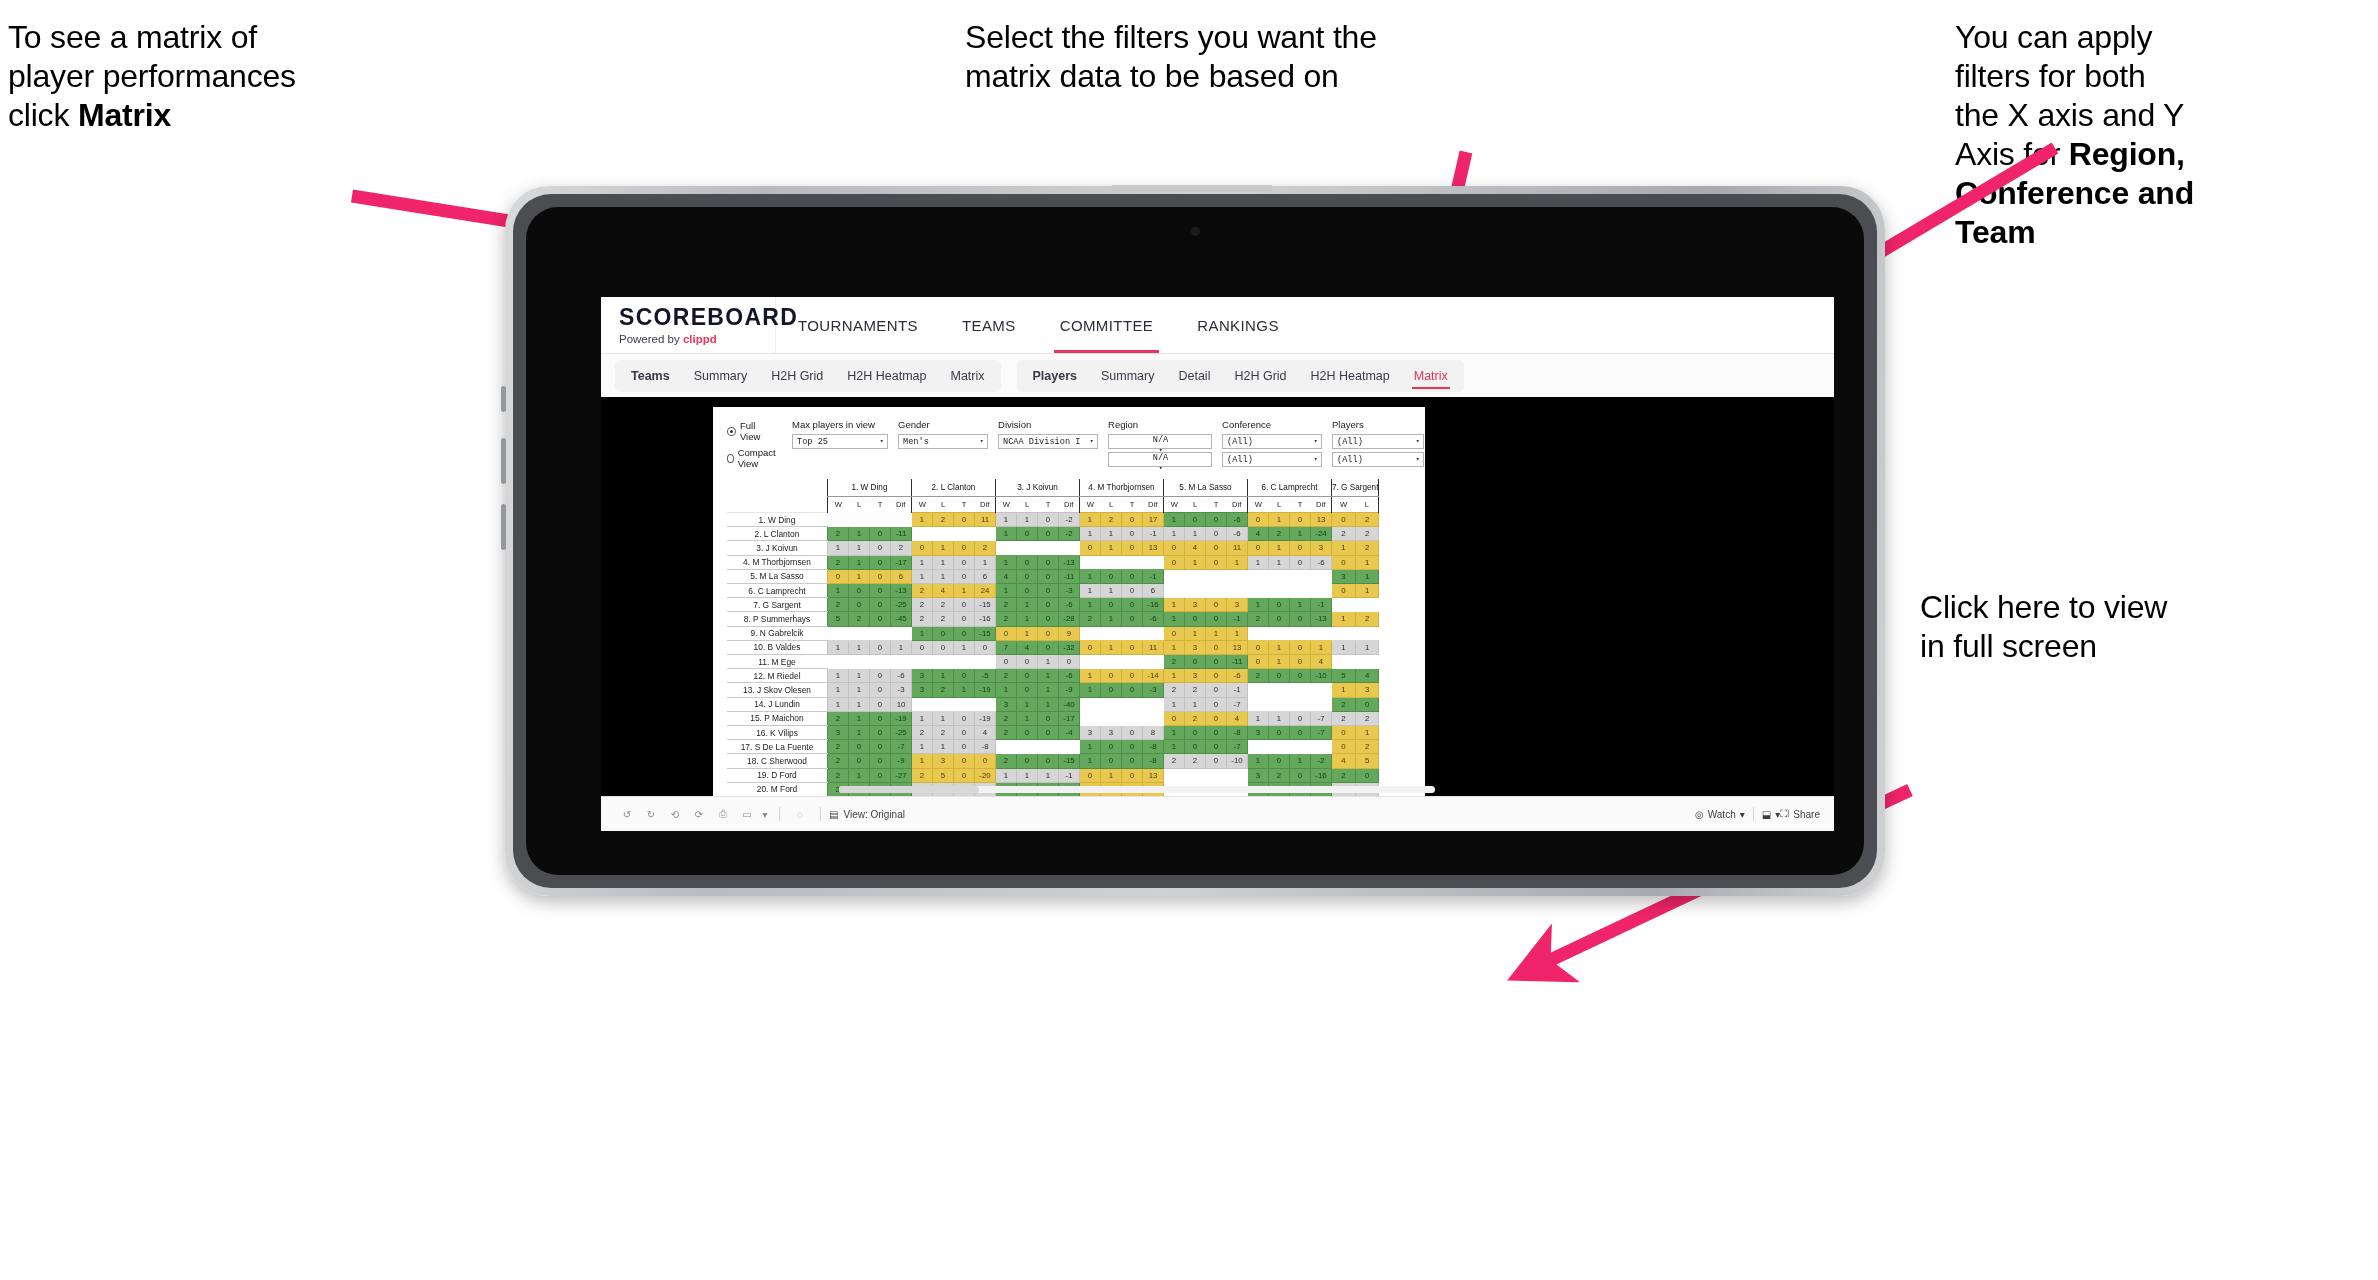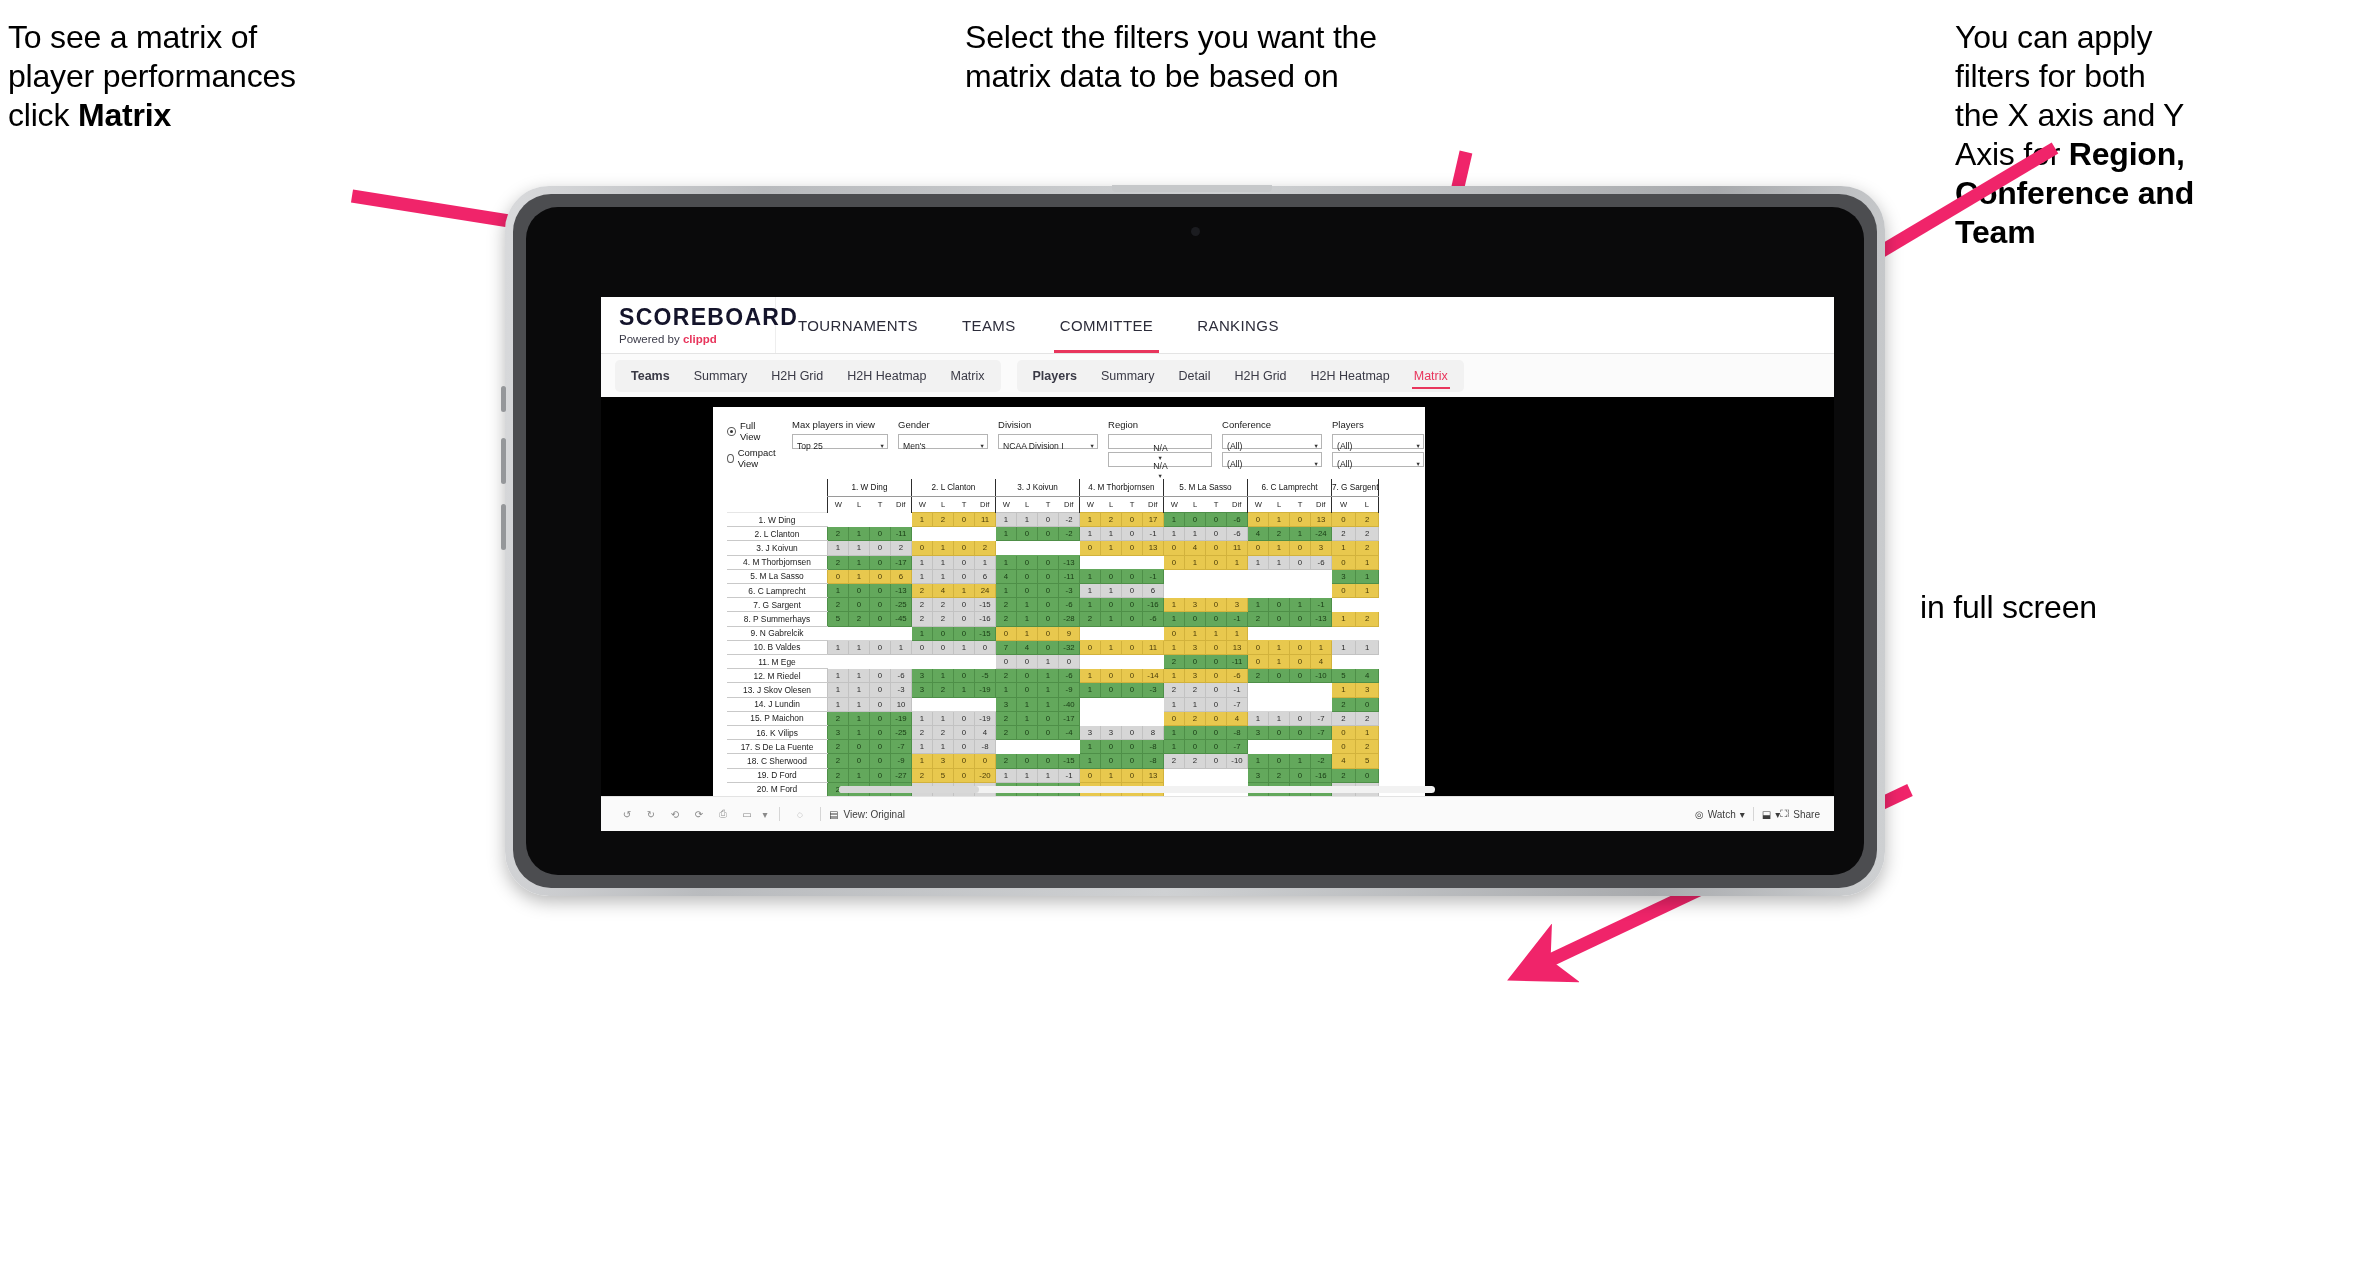--- a/index.html
+++ b/index.html
@@ -54,21 +54,21 @@
   .grp.g2{margin-left:16px;}
 
   .canvas{position:absolute;left:0;right:0;top:100px;bottom:34px;background:#000000;}
   .sheet{position:absolute;left:112px;top:10px;width:712px;bottom:0;background:#fff;}
 
   
   .filters{display:flex;padding:12px 0 6px 14px;gap:0;font-size:9px;color:#1d1d1d;}
   .fcol{margin-right:10px;}
   .fcol .lbl{font-size:9.5px;color:#1a1a1a;margin-bottom:4px;white-space:nowrap;}
   .sel{height:15px;border:1px solid #b4b4b4;background:#fff;display:flex;align-items:center;
-       justify-content:space-between;padding:8px 3px 0 4px;font-size:8.6px;color:#1d1d1d;box-sizing:border-box;margin-bottom:3px;}
+       justify-content:space-between;padding:0 3px 0 4px;font-size:8.6px;color:#1d1d1d;box-sizing:border-box;margin-bottom:3px;font-family:Liberation Mono, monospace;}
   .sel .cv{transform:scale(.75);color:#333;}
   .w-mx{width:96px;} .w-gd{width:90px;} .w-dv{width:100px;} .w-rg{width:104px;flex-direction:column;} .w-cf{width:100px;} .w-pl{width:92px;}
   .radios{display:flex;flex-direction:column;gap:5px;padding-top:1px;margin-right:14px;}
   .rad{display:flex;align-items:center;gap:4px;font-size:9.5px;color:#151515;}
   .rdot{width:9px;height:9px;border-radius:50%;border:1.2px solid #5b5b5b;display:inline-block;position:relative;box-sizing:border-box;}
   .rdot.on::after{content:"";position:absolute;left:2px;top:2px;width:3px;height:3px;border-radius:50%;background:#333;}
 
   
   .matrix-wrap{position:absolute;left:0;right:0;top:72px;bottom:0;overflow:hidden;}
   table.mx{border-collapse:collapse;font-size:8px;color:#1a1a1a;margin-left:14px;table-layout:fixed;}
@@ -116,20 +116,21 @@
 <div class="anno" id="anno-right">
   <div>You  can apply</div>
   <div>filters for both</div>
   <div>the X axis and Y</div>
   <div><span>Axis for </span><b>Region,</b></div>
   <div><b>Conference and</b></div>
   <div><b>Team</b></div>
 </div>
 
 <div class="anno" id="anno-bottom">
+  <div>Click here to view</div>
   <div>in full screen</div>
 </div>
 
 <svg class="arrow-svg" viewBox="0 0 2378 1280">
   <defs>
     <marker id="ah" markerWidth="5" markerHeight="5" refX="2.2" refY="2.5" orient="auto">
       <path d="M0,0 L5,2.5 L0,5 L1.3,2.5 Z" fill="#f0246a"></path>
     </marker>
   </defs>
   <g stroke="#f0246a" stroke-width="13" fill="none" marker-end="url(#ah)">

